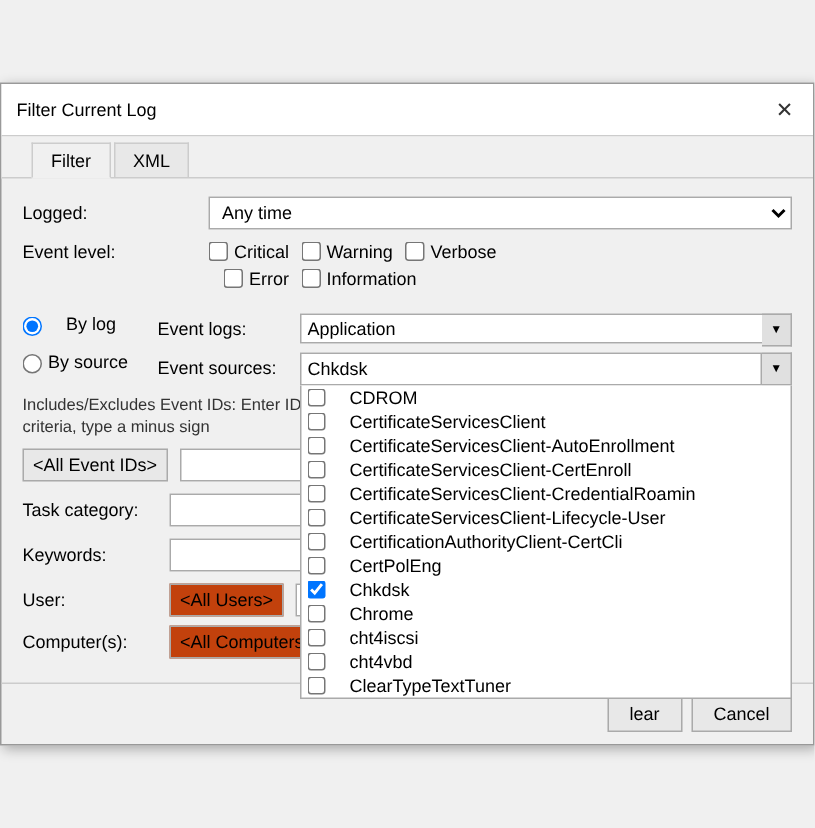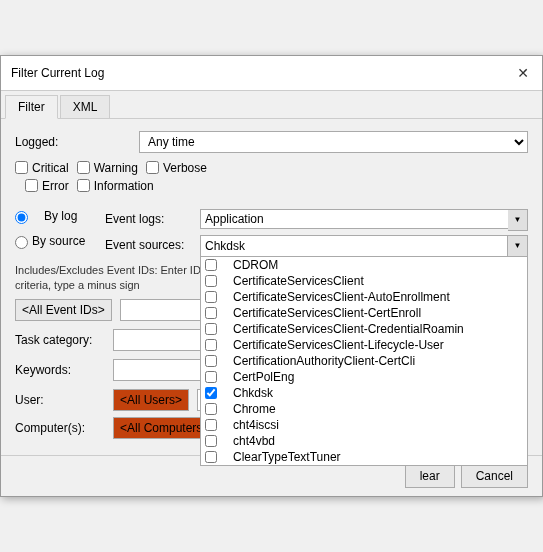--- a/index.html
+++ b/index.html
@@ -40,21 +40,21 @@
       color: #333;
       display: flex;
       align-items: center;
       justify-content: center;
     }
     .tabs {
       display: flex;
       border-bottom: 1px solid #ccc;
       background: #f0f0f0;
       padding-top: 4px;
-      padding-left: 4px;
+      padding-left: 20px;
     }
     .tab {
       padding: 4px 12px;
       border: 1px solid #ccc;
       border-bottom: none;
       background: #e8e8e8;
       cursor: pointer;
       font-size: 12px;
       margin-right: 2px;
     }
@@ -332,20 +332,21 @@
     <div class="form-row">
       <span class="form-label">Logged:</span>
       <div class="form-control-area">
         <select class="dropdown">
           <option>Any time</option>
         </select>
       </div>
     </div>
 
     <div class="form-row" style="align-items:flex-start;">
+      <span class="form-label">Event level:</span>
       <div class="event-level-section">
         <div class="event-level-row1">
           <label class="checkbox-item">
             <input type="checkbox" style="">
             <span>Critical</span>
           </label>
           <label class="checkbox-item">
             <input type="checkbox" style="">
             <span>Warning</span>
           </label>

